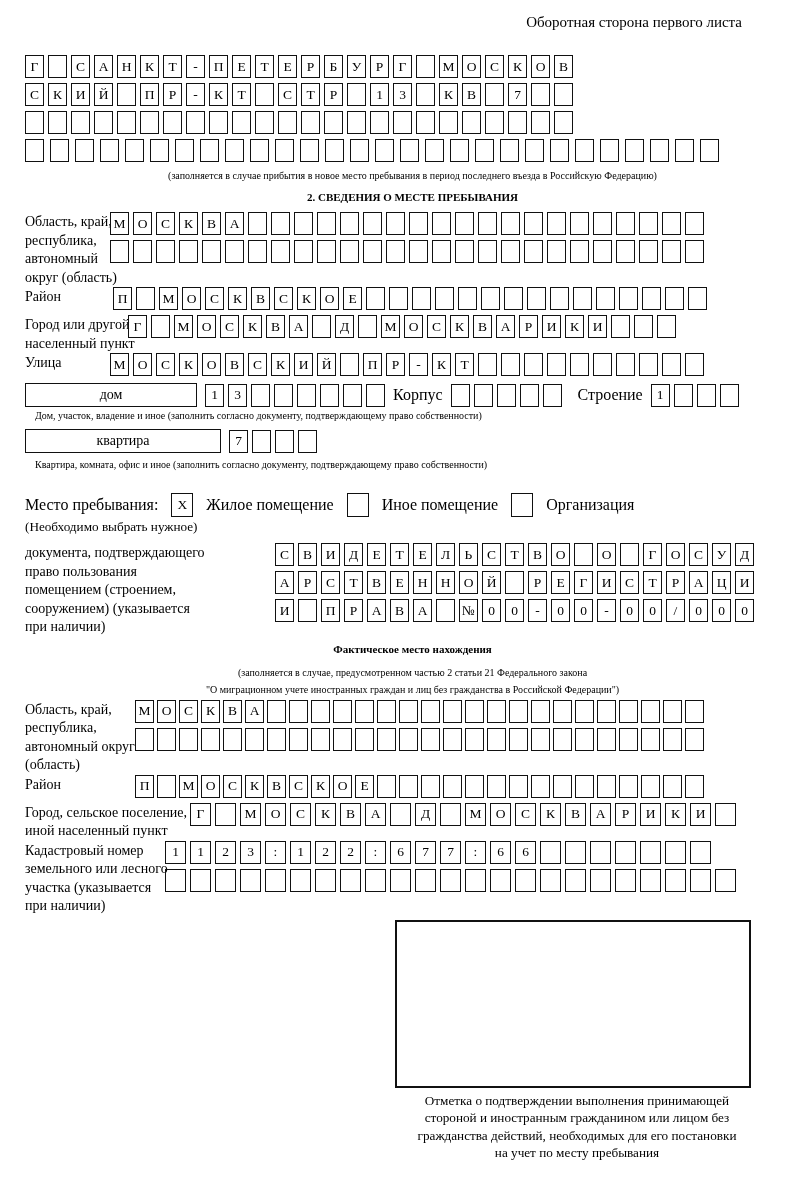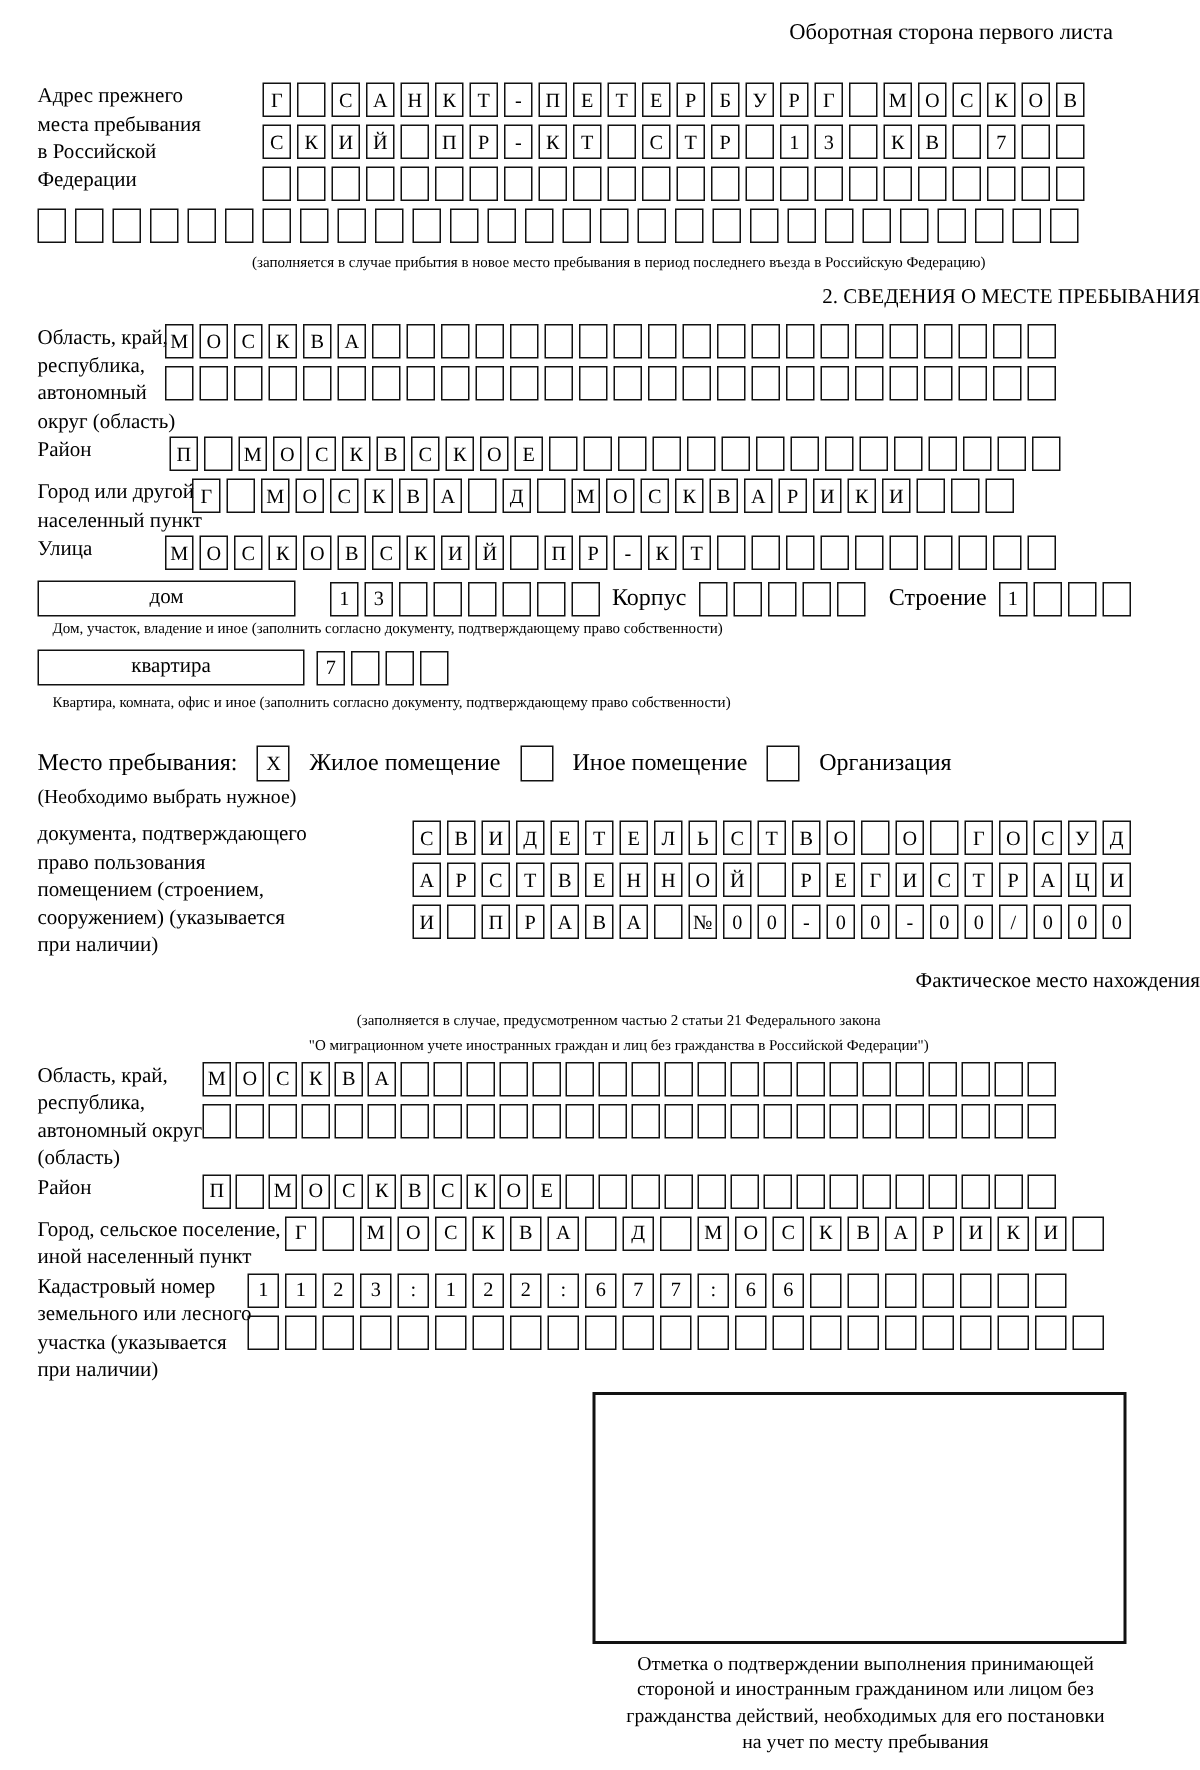--- a/index.html
+++ b/index.html
@@ -12,25 +12,25 @@
   .lw110{width:110px}.lw165{width:165px}.lw140{width:140px}.lw250{width:250px}
   .cells{display:flex;margin-bottom:5px;}
   .cell{flex:none;width:17px;height:21px;border:1.6px solid #111;margin-right:4px;
         display:flex;align-items:center;justify-content:center;font-size:13.5px;}
   .tight .cell{margin-right:3px;}
   .wide .cell{width:19px;}
   .sp .cell{margin-right:6px;}
   .caption{font-size:10px;line-height:17px;}
   .center{text-align:center;}
   .ml10{margin-left:10px;}
-  .sec-title{font-weight:normal;font-size:14px;text-align:right;margin:7px 0 9px;}
+  .sec-title{font-weight:bold;font-size:11px;text-align:center;margin:7px 0 9px;}
   .wbox{border:1.8px solid #111;height:24px;display:flex;align-items:center;justify-content:center;
         font-size:14px;flex:none;box-sizing:border-box;}
-  .dom-box{width:172px;margin-right:23px;}
-  .kv-box{width:178px;margin-right:8px;}
+  .dom-box{width:172px;margin-right:8px;}
+  .kv-box{width:196px;margin-right:8px;}
   .inline-label{font-size:16px;flex:none;}
   .checkbox{width:20px;height:22px;border:1.7px solid #111;display:flex;align-items:center;
             justify-content:center;font-size:13.5px;flex:none;}
   .mesto-row{align-items:center;margin:20px 0 2px;}
   .mesto-row > *{margin-right:13px;}
   .mesto-note{width:560px;text-align:left;font-size:13.2px;margin-bottom:8px;}
   .dom-row{align-items:center;margin-top:2px;}
   .dom-row .cells{margin-bottom:0;}
   .kv-row{align-items:center;margin:5px 0 3px;}
   .kv-row .cells{margin-bottom:0;}
@@ -40,26 +40,20 @@
   .mt6{margin-top:6px;}
 </style>
 </head>
 <body>
 
 <div class="page">
 
   <div class="header-note">Оборотная сторона первого листа</div>
 
   <div class="frow">
-    <div class="row-label lw150">
-        <div>Адрес прежнего</div>
-        <div>места пребывания</div>
-        <div>в Российской</div>
-        <div>Федерации</div>
-      </div>
     <div>
       <div class="cells">
           <span class="cell">Г</span>
           <span class="cell"></span>
           <span class="cell">С</span>
           <span class="cell">А</span>
           <span class="cell">Н</span>
           <span class="cell">К</span>
           <span class="cell">Т</span>
           <span class="cell">-</span>

